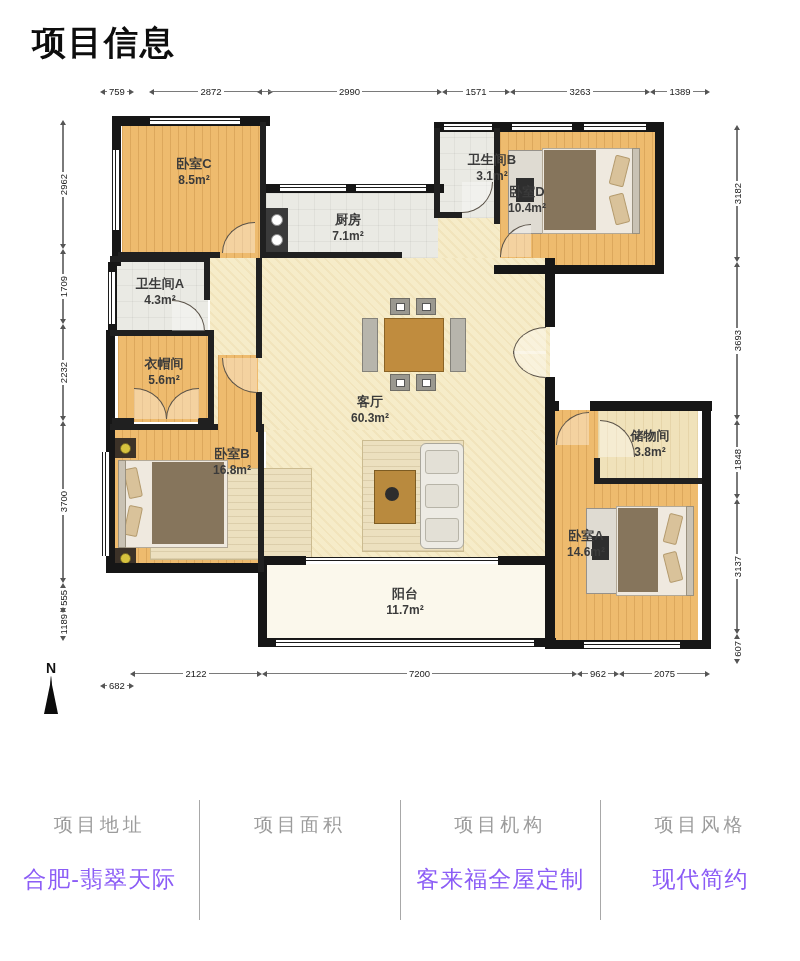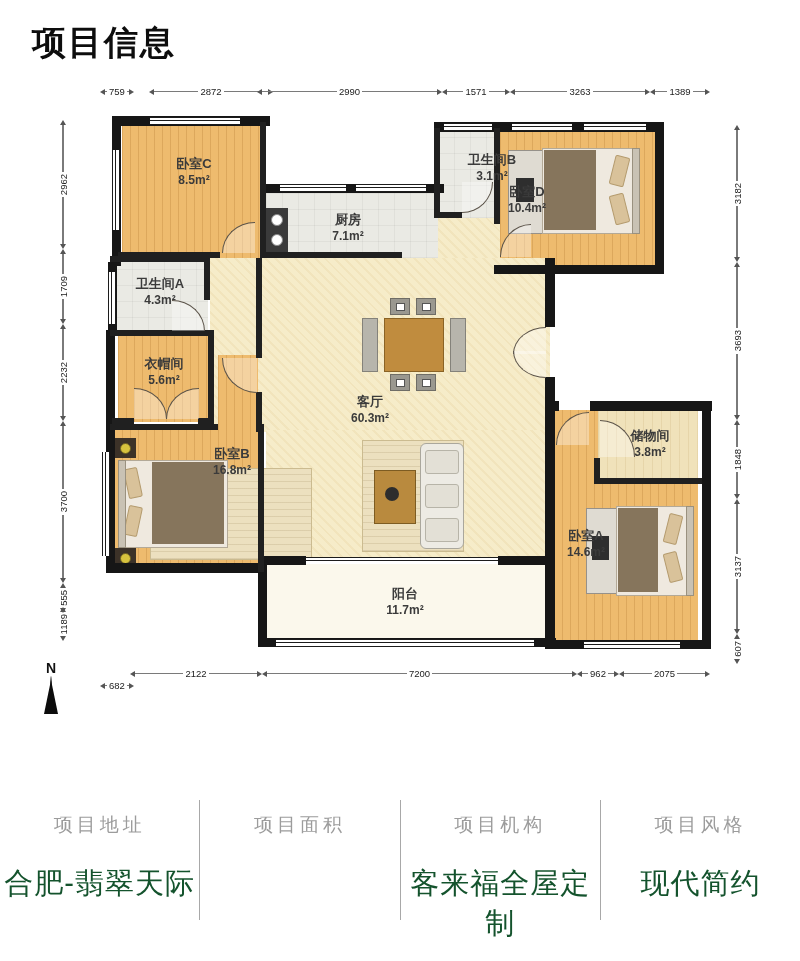--- a/index.html
+++ b/index.html
@@ -78,21 +78,21 @@
   .compass .needle{position:absolute;left:50%;top:3px;transform:translateX(-50%);width:0;height:0;border-left:7px solid transparent;border-right:7px solid transparent;border-bottom:34px solid #0c0c0c;}
 
   
   .caption{position:absolute;left:0;top:708px;width:800px;text-align:center;font-size:22px;color:#8c8c8c;letter-spacing:6px;z-index:2;}
 
   
   .info{position:absolute;left:0;top:800px;width:800px;height:120px;display:flex;z-index:2;}
   .info .col{width:200px;text-align:center;position:relative;}
   .info .col + .col{border-left:1px solid #a8a8a8;}
   .info .lbl{display:block;margin-top:12px;font-size:19px;color:#9c9c9c;letter-spacing:4px;}
-  .info .val{display:block;margin-top:26px;font-size:29px;color:#14532d;letter-spacing:1px;}
+  .info .val{display:block;margin-top:26px;font-size:23px;color:#8b5cf6;letter-spacing:1px;}
 </style>
 </head>
 <body>
 
 <div id="page">
 
   <div class="title">项目信息</div>
 
   <div>
 

